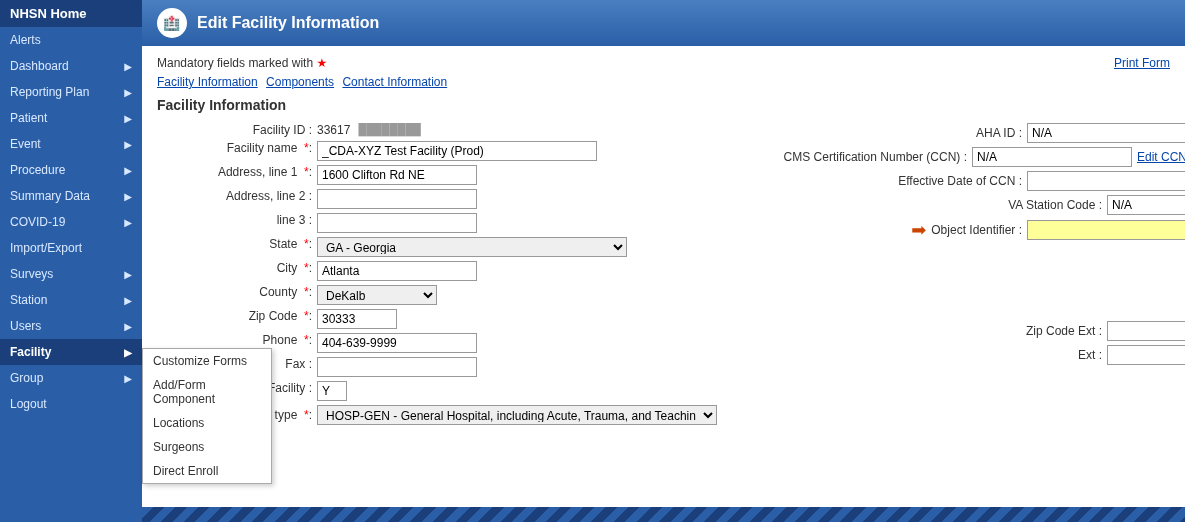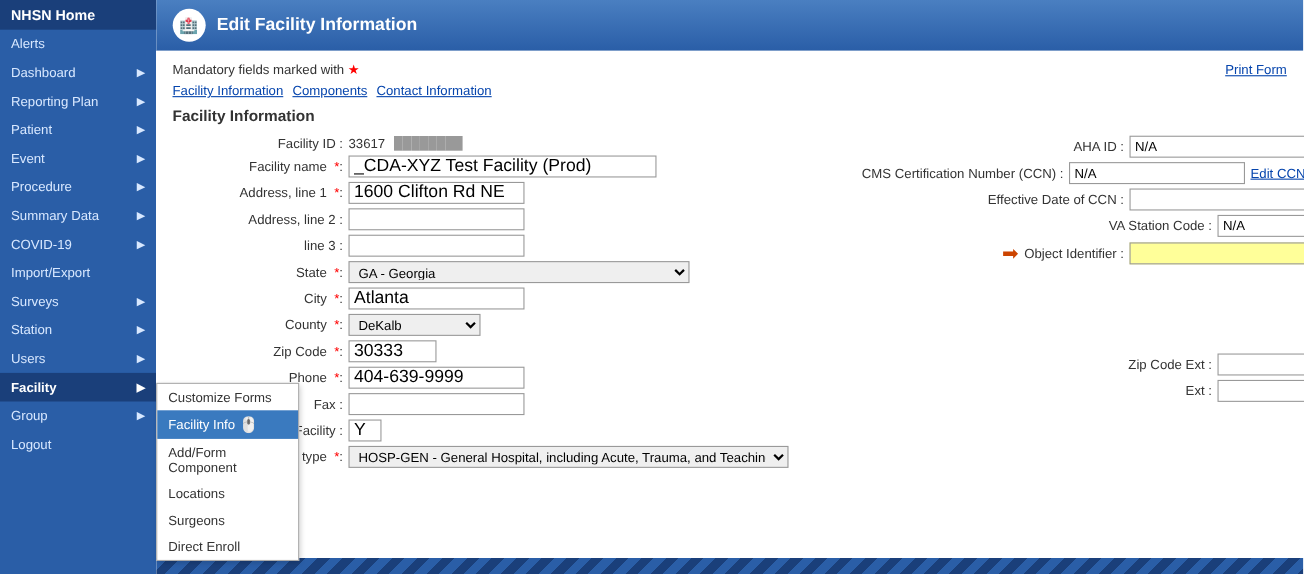--- a/index.html
+++ b/index.html
@@ -33,23 +33,23 @@
     .print-form-link { position: absolute; top: 10px; right: 15px; color: #0645ad; cursor: pointer; text-decoration: underline; font-size: 12px; }
 
     .mandatory-note { font-size: 12px; margin-bottom: 5px; color: #333; }
     .mandatory-note .required { color: red; }
 
     .breadcrumb-links { margin-bottom: 8px; }
     .breadcrumb-links a { color: #0645ad; text-decoration: underline; cursor: pointer; margin-right: 5px; font-size: 12px; }
 
     .section-title { font-size: 14px; font-weight: bold; color: #333; margin-bottom: 10px; border-bottom: none; }
 
-    .form-row { display: flex; align-items: center; margin-bottom: 4px; }
+    .form-row { display: flex; margin-bottom: 4px; }
     .form-label { text-align: right; width: 160px; padding-right: 5px; color: #333; font-size: 12px; flex-shrink: 0; }
-    .form-input { border: 1px solid #999; padding: 2px 4px; font-size: 16px; height: 20px; }
+    .form-input { border: 1px solid #999; padding: 2px 4px; font-size: 12px; height: 20px; }
     .form-input-wide { width: 280px; }
     .form-input-med { width: 160px; }
     .form-input-sm { width: 80px; }
     .form-select { border: 1px solid #999; padding: 2px 4px; font-size: 12px; height: 20px; }
     .form-select-wide { width: 310px; }
     .form-select-med { width: 120px; }
 
     .two-column-layout { display: flex; gap: 20px; }
     .left-column { flex: 1; }
     .right-column { flex: 0 0 450px; }
@@ -135,24 +135,20 @@
         <span>Group</span>
         <span class="arrow">▶</span>
       </div>
     <div class="sidebar-item">
         <span>Logout</span>
       </div>
   </div>
 
   <div class="dropdown-menu">
     <div class="dropdown-item">Customize Forms</div>
-    <div class="dropdown-item active" style="display:flex;align-items:center;gap:4px;">
-      <span>Facility Info</span>
-      <span style="font-size:14px;">🖱️</span>
-    </div>
     <div class="dropdown-item">Add/Form Component</div>
     <div class="dropdown-item">Locations</div>
     <div class="dropdown-item">Surgeons</div>
     <div class="dropdown-item">Direct Enroll</div>
   </div>
 
   <div class="main-content">
 
     <div class="page-header">
       <div class="page-header-icon">🏥</div>

